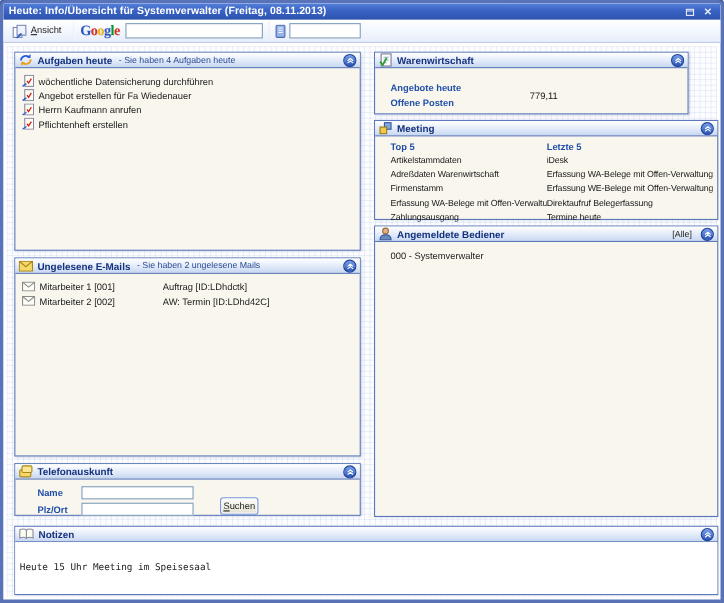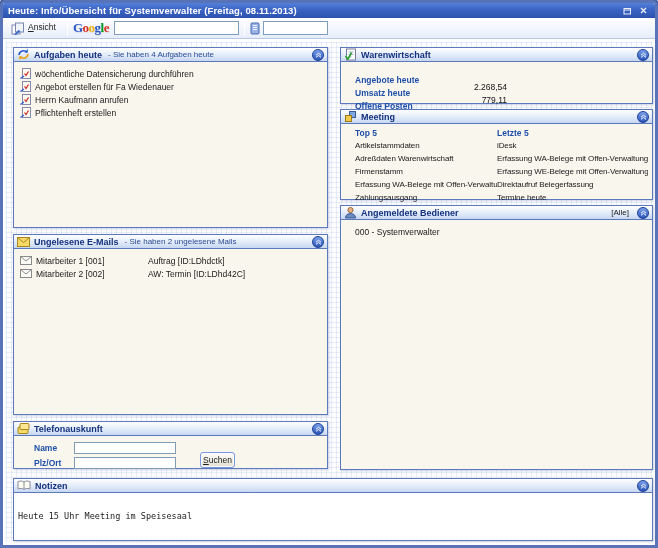--- a/index.html
+++ b/index.html
@@ -245,43 +245,39 @@
         <div class="tel-row">
           <span class="tel-label">Plz/Ort</span>
           <input class="tel-input" value="" style="">
         </div>
         <div class="suchen-btn">
             <span><span class="u">S</span><span>uchen</span></span>
           </div>
       </div>
     </div>
 
-    <div class="panel" style="left:334px;top:5px;width:313px;height:57px;">
+    <div class="panel" style="left:334px;top:5px;width:286px;height:57px;">
       <div class="panel-header">
         <svg width="13" height="13">
           <rect x="2.5" y="1" width="9" height="11" fill="#fff" stroke="#7a7a9a"></rect>
           <path d="M4.5 4h5M4.5 6.5h5M4.5 9h3" stroke="#9ab0d0" stroke-width="1"></path>
           <path d="M1.5 8l2.5 3 3.5-6.5" stroke="#2e9e2e" stroke-width="1.6" fill="none"></path>
         </svg>
         <span class="p-title">Warenwirtschaft</span>
         <span class="spacer"></span>
         <span class="collapse-btn">
           <svg width="7" height="6">
             <path d="M1 3.2l2.5-2 2.5 2M1 5.4l2.5-2 2.5 2" fill="none" stroke="#fff" stroke-width="1"></path>
           </svg>
         </span>
       </div>
       <div class="panel-body pad-top">
         <div class="ww-row">
           <span class="ww-label">Angebote heute</span>
           <span class="ww-value"></span>
-        </div>
-        <div class="ww-row">
-          <span class="ww-label">Umsatz heute</span>
-          <span class="ww-value">2.268,54</span>
         </div>
         <div class="ww-row">
           <span class="ww-label">Offene Posten</span>
           <span class="ww-value">779,11</span>
         </div>
       </div>
     </div>
 
     <div class="panel" style="left:334px;top:67px;width:313px;height:91px;">
       <div class="panel-header">

